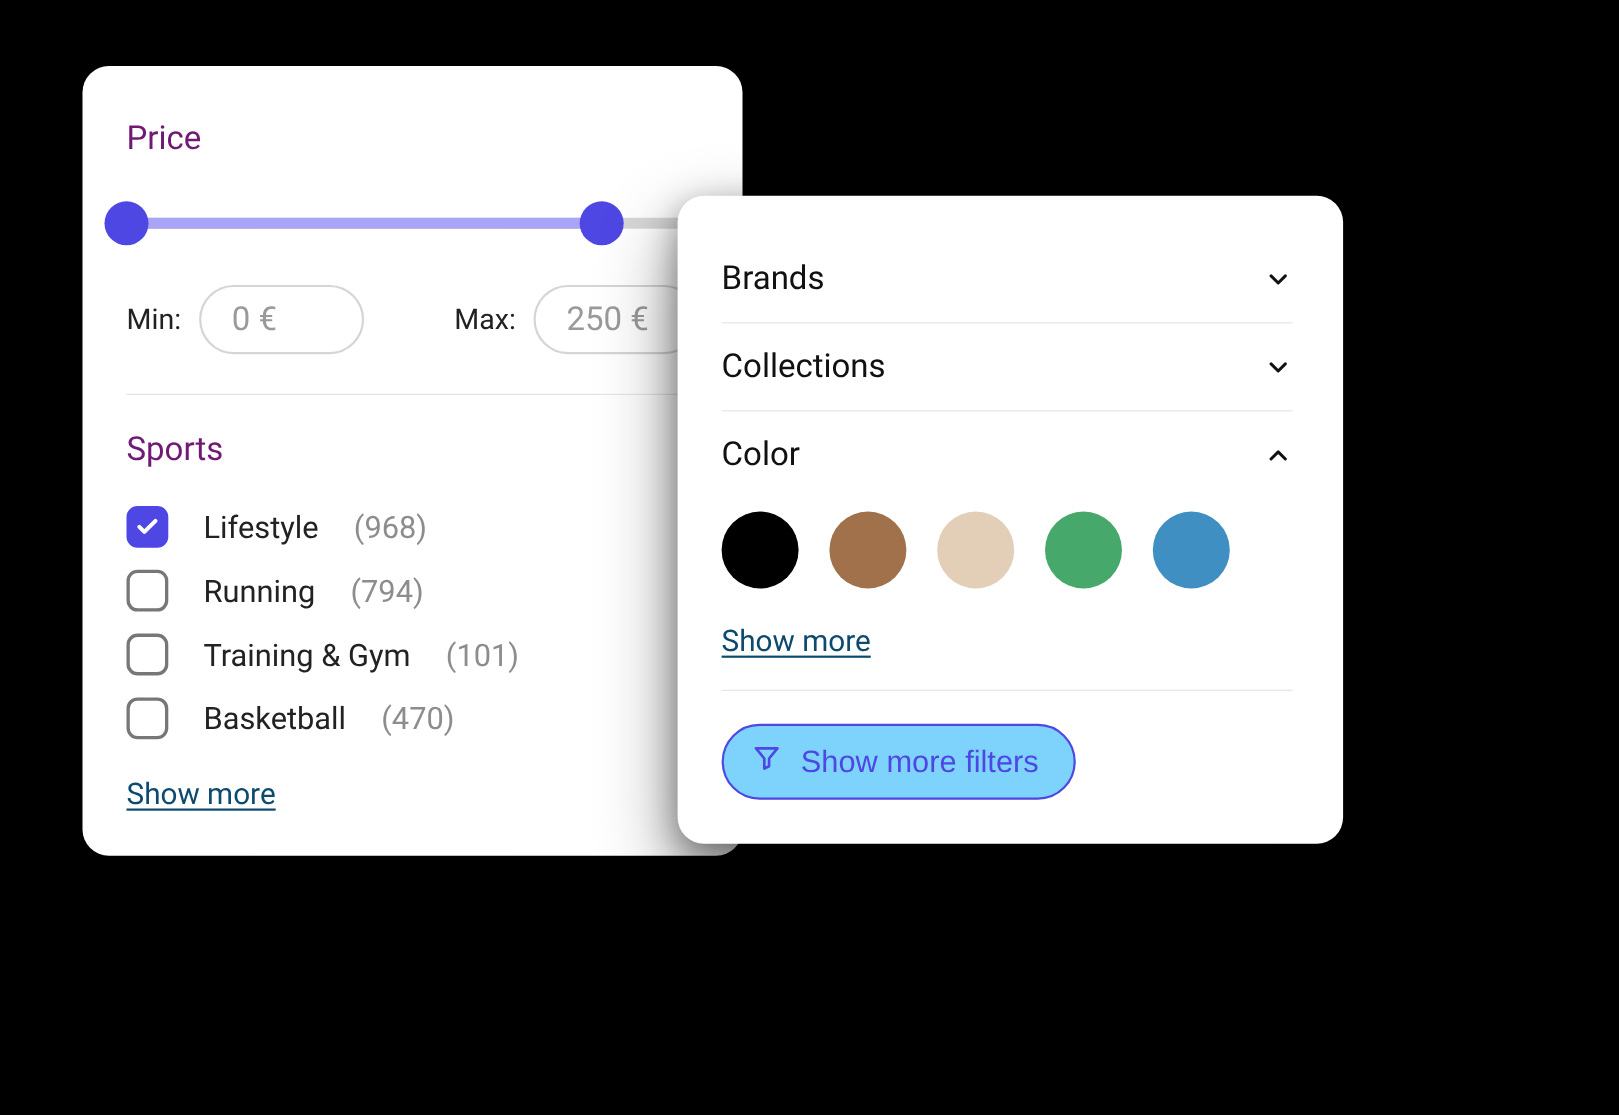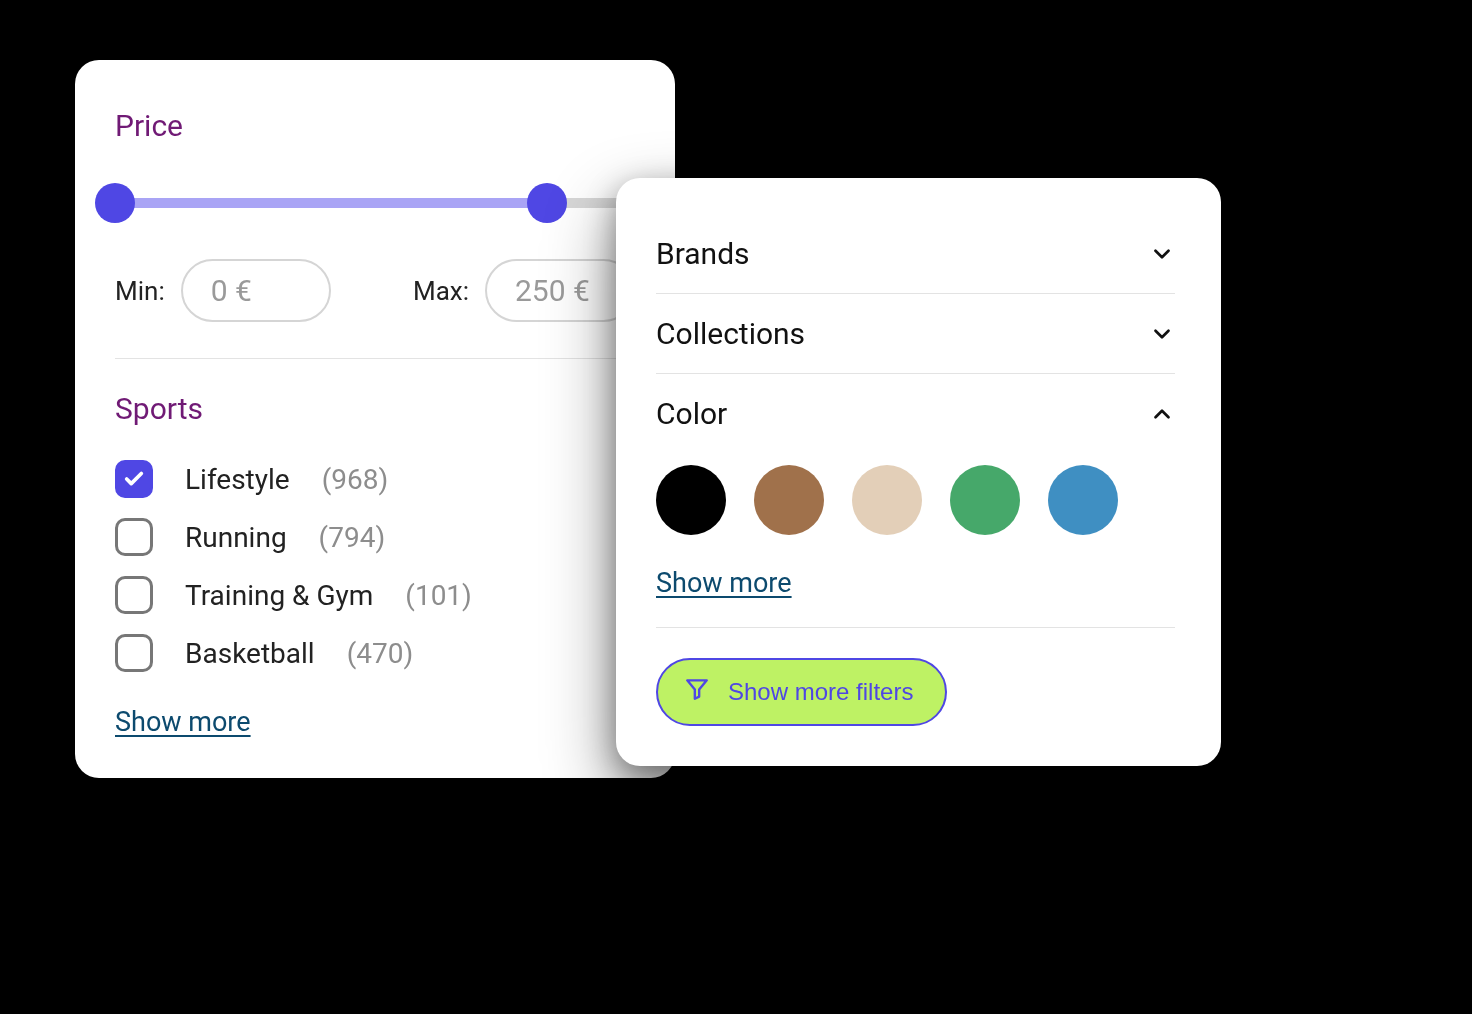--- a/index.html
+++ b/index.html
@@ -119,24 +119,24 @@
     .divider2 { height:1px; background:#e3e3e3; }
     .color-row { display:flex; gap:28px; padding:12px 0 8px 0; }
     .swatch { width:70px; height:70px; border-radius:50%; }
     .show-more-filters-btn {
       margin-top:30px;
       display:inline-flex;
       align-items:center;
       gap:18px;
       border:2px solid #4f47e4;
       color:#4f47e4;
-      font-size:24px;
+      font-size:28px;
       padding:16px 32px 16px 26px;
       border-radius:40px;
-      background:#bef264;
+      background:#7dd3fc;
     }
   </style>
 </head>
 <body>
 
 <div class="card card-left">
 
   <div class="section-title">Price</div>
 
   <div class="slider-wrap">

